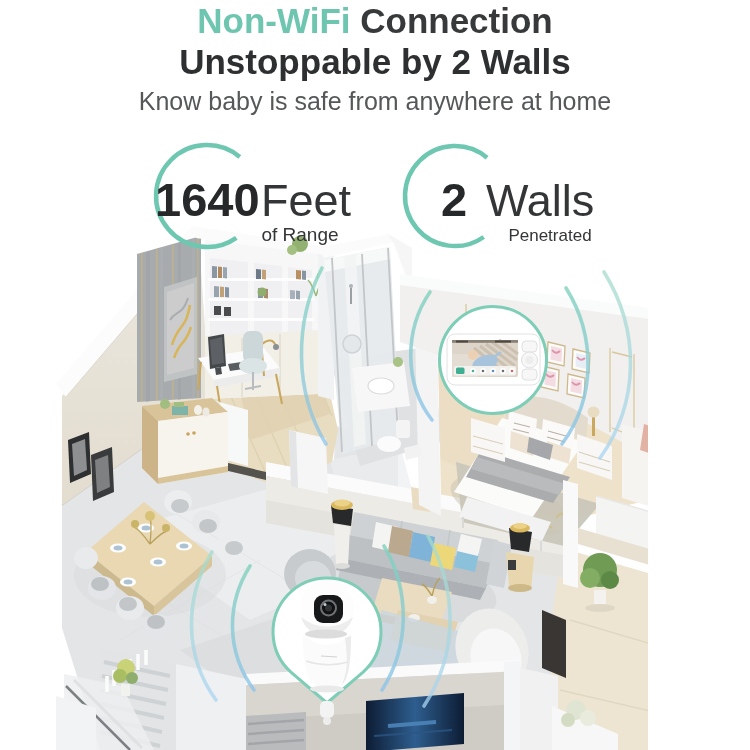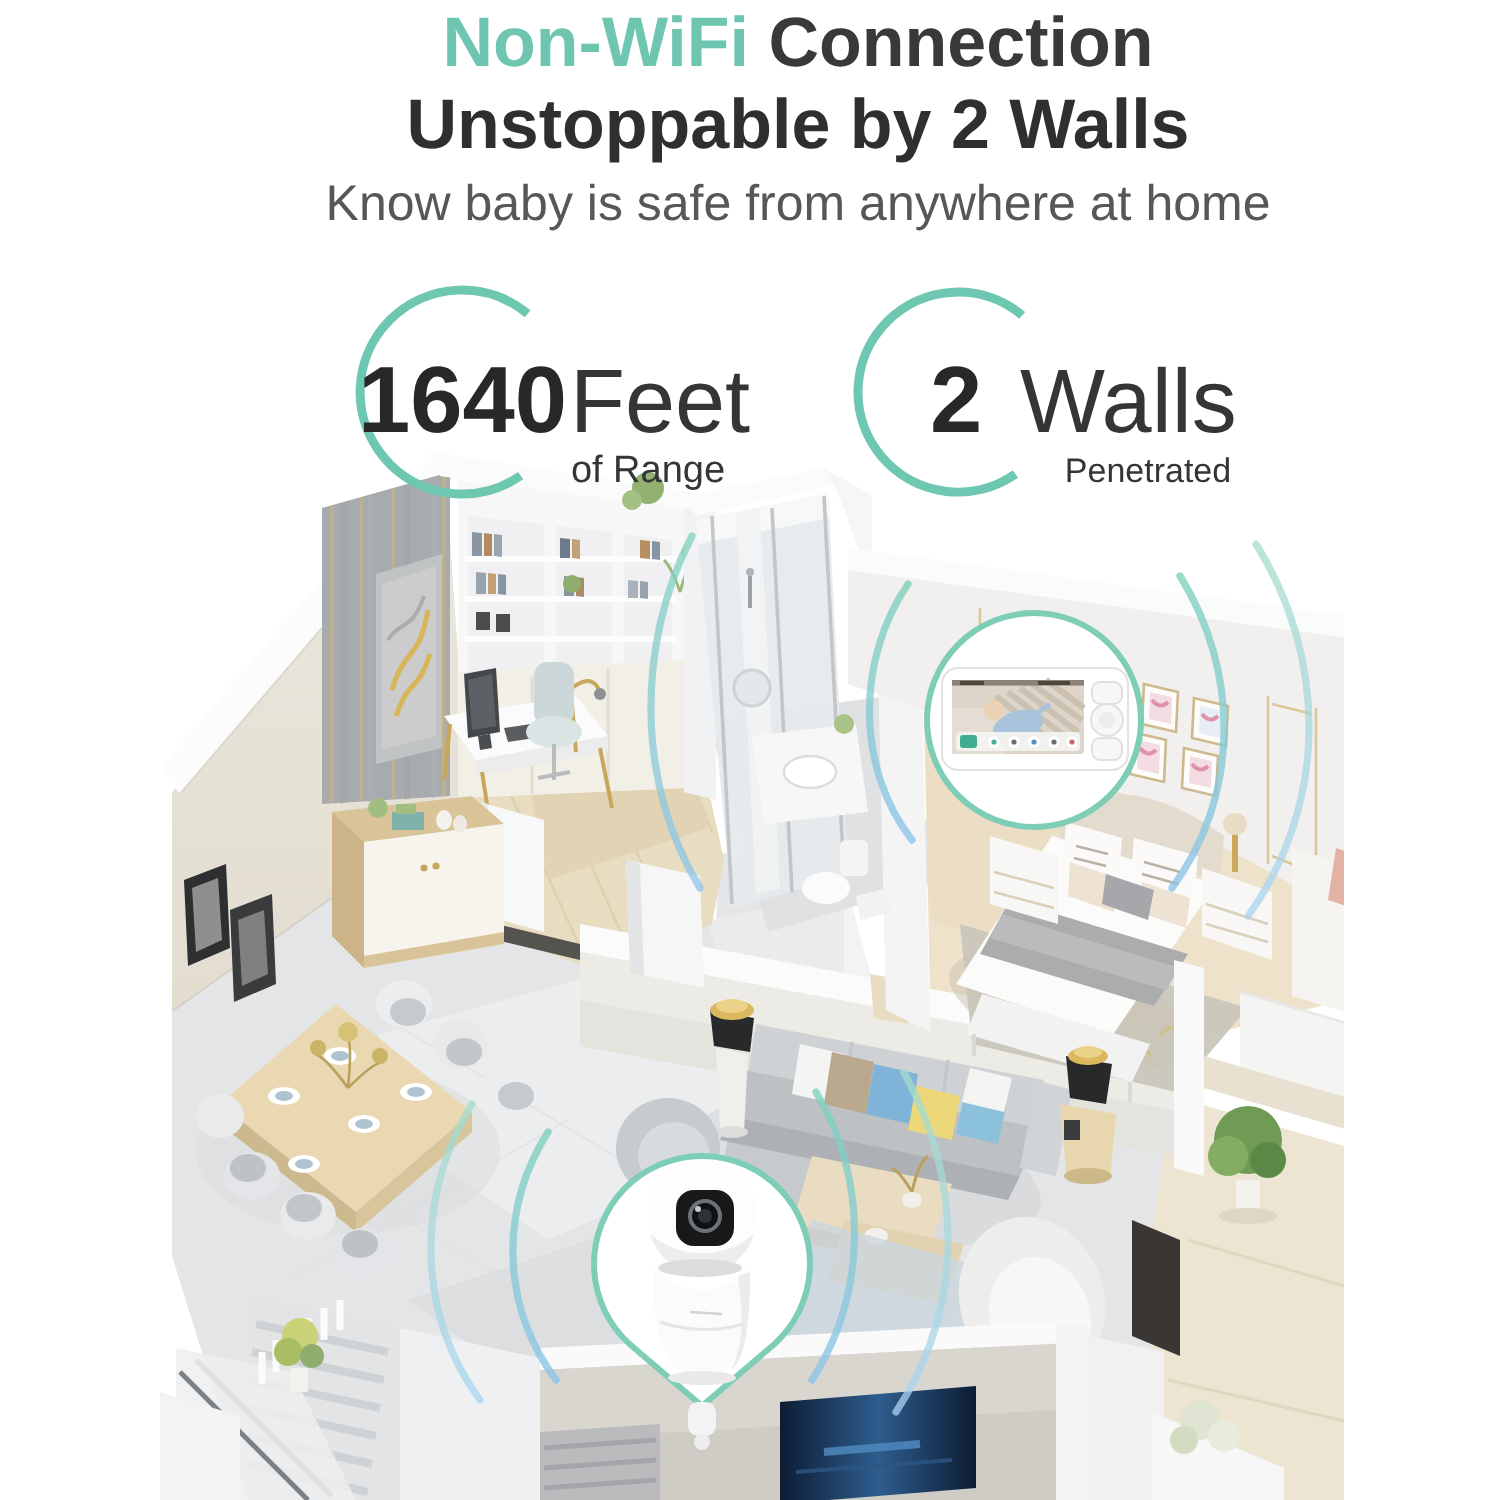--- a/index.html
+++ b/index.html
@@ -1,17 +1,17 @@
 <!DOCTYPE html>
 <html><head>
 <meta charset="utf-8">
 <style>
   html,body{margin:0;padding:0;background:#ffffff;}
   #page{position:relative;width:648px;height:750px;background:#737373;overflow:hidden;
-        font-family:"Liberation Sans", sans-serif;margin-left:24px;}
+        font-family:"Liberation Sans", sans-serif;}
   svg{position:absolute;left:0;top:0;}
 </style>
 </head>
 <body>
 <div id="page">
 <svg width="750" height="750" viewBox="0 0 750 750">
   <defs>
     <linearGradient id="arcGrad" x1="0" y1="0" x2="0" y2="1">
       <stop offset="0" stop-color="#7fd1bc"></stop>
       <stop offset="1" stop-color="#8ec4ea"></stop>

